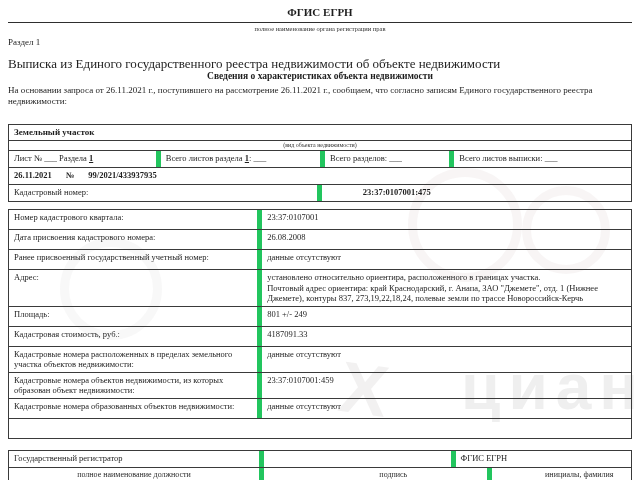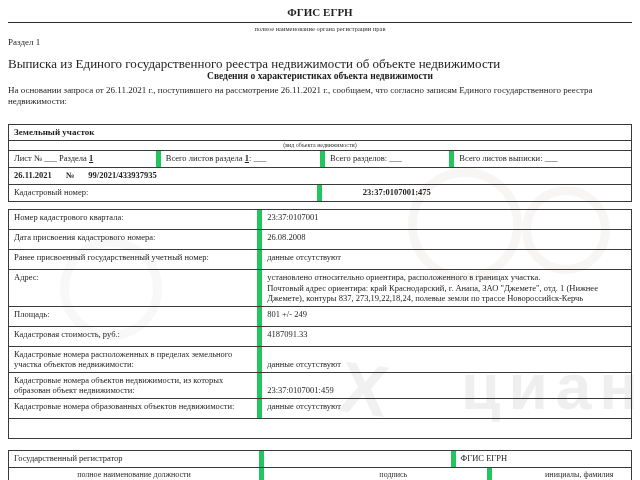--- a/index.html
+++ b/index.html
@@ -45,21 +45,21 @@
   .num-u{font-weight:bold;text-decoration:underline;}
   .date-row .tcell{font-weight:bold;min-height:16px;}
   .date-row .sp{display:inline-block;width:14px;}
   .cad-row .c-label{width:50.3%;min-height:16px;}
   .cad-row .c-value{flex:1;font-weight:bold;}
   .t2{margin-top:7px;}
   .t2 .c-label{width:40.7%;}
   .t2 .c-value{flex:1;}
   .t2 .trow{min-height:19px;}
   .r-addr{min-height:40px;}
-  .r-tall{min-height:27px;align-items:flex-end;}
+  .r-tall{min-height:27px;}
   .t3{margin-top:11px;}
   .t3 .c1{width:41%;min-height:16px;}
   .t3 .c2{width:30.8%;}
   .t3 .c3{flex:1;}
   .t3 .cap .tcell{text-align:center;font-size:8px;min-height:15px;color:#2a2a2a;}
   .stamp{text-align:left;font-size:13px;margin-top:3px;}
 </style>
 </head>
 <body>
 

